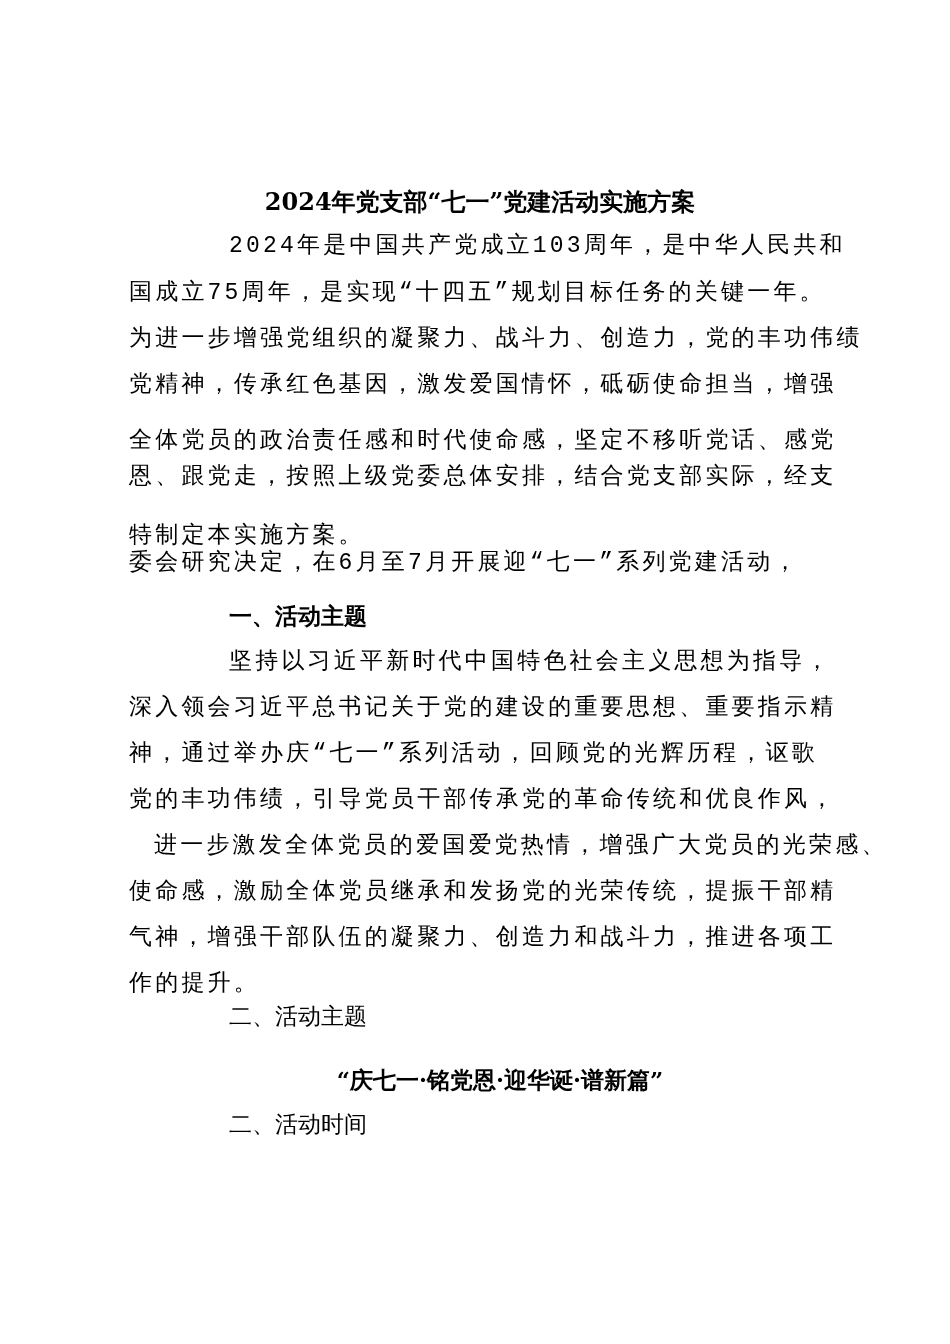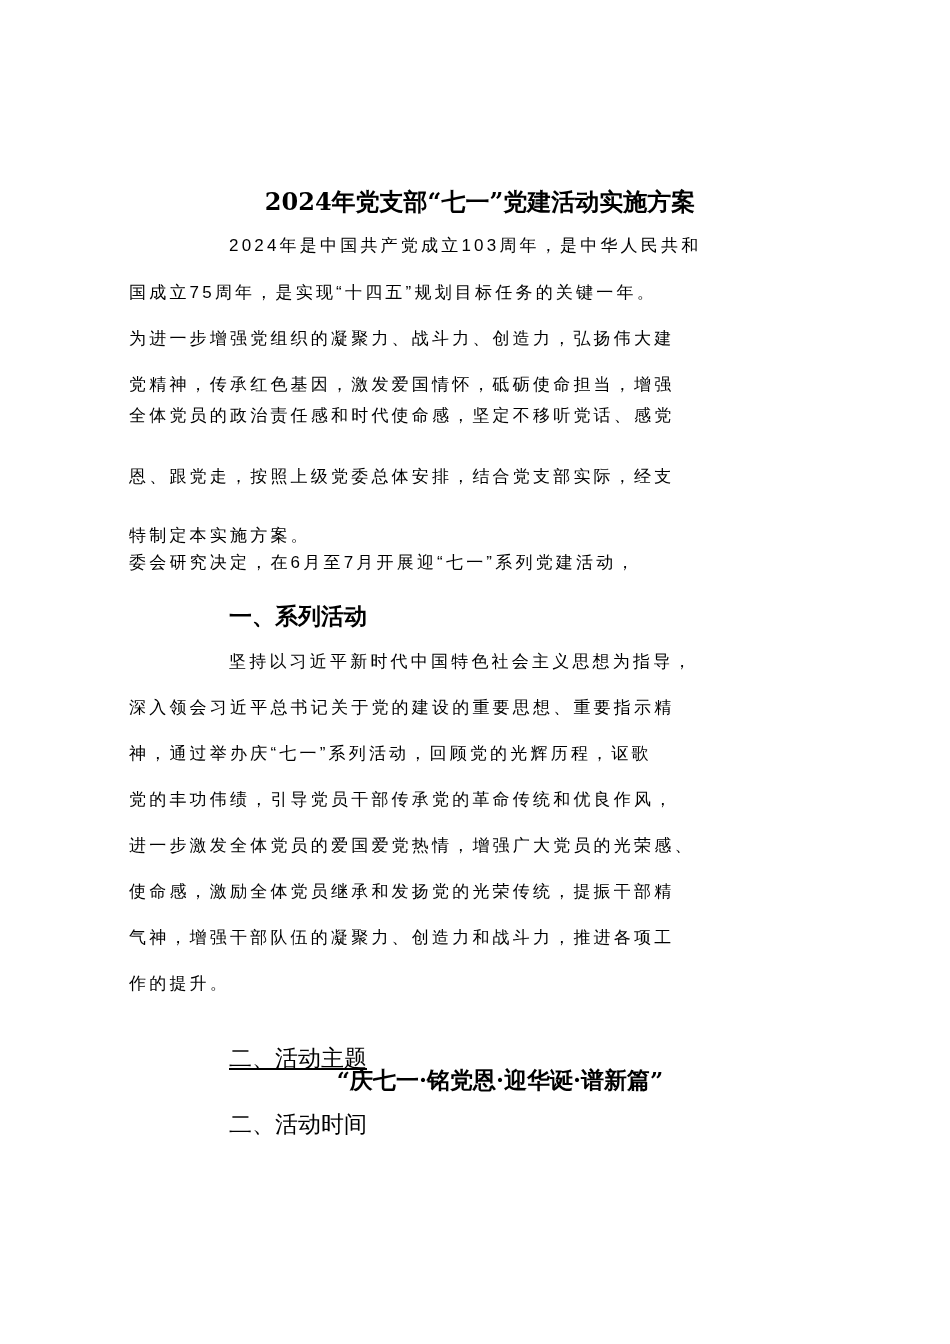--- a/index.html
+++ b/index.html
@@ -31,22 +31,22 @@
       font-family: "DejaVu Serif", "Liberation Serif", serif;
       font-weight: bold;
       font-size: 24px;
       line-height: 36px;
       letter-spacing: 0px;
       white-space: nowrap;
     }
     .line {
       position: absolute;
       left: 129px;
-      font-family: Liberation Sans, sans-serif;
-      font-size: 17px;
+      font-family: Liberation Mono, monospace;
+      font-size: 23px;
       line-height: 32px;
       letter-spacing: 3.2px;
       white-space: nowrap;
     }
     .line.indent {
       left: 229px;
     }
     .heading {
       position: absolute;
       left: 229px;
@@ -73,40 +73,40 @@
 </head>
 <body>
 
 <div class="page">
 
   <div class="title">2024年党支部“七一”党建活动实施方案</div>
 
   <div>
     <div class="line indent" style="top:230px;">2024年是中国共产党成立103周年，是中华人民共和</div>
     <div class="line" style="top:277px;">国成立75周年，是实现“十四五”规划目标任务的关键一年。</div>
-    <div class="line" style="top:323px;">为进一步增强党组织的凝聚力、战斗力、创造力，弘扬伟大建</div>
+    <div class="line" style="top:323px;">为进一步增强党组织的凝聚力、战斗力、创造力，党的丰功伟绩</div>
     <div class="line" style="top:369px;">党精神，传承红色基因，激发爱国情怀，砥砺使命担当，增强</div>
-    <div class="line" style="top:400px;">全体党员的政治责任感和时代使命感，坚定不移听党话、感党</div>
+    <div class="line" style="top:425px;">全体党员的政治责任感和时代使命感，坚定不移听党话、感党</div>
     <div class="line" style="top:461px;">恩、跟党走，按照上级党委总体安排，结合党支部实际，经支</div>
     <div class="line" style="top:507px;margin-top:40px;">委会研究决定，在6月至7月开展迎“七一”系列党建活动，</div>
     <div class="line" style="top:520px;">特制定本实施方案。</div>
   </div>
 
-  <div class="heading bold" style="top:600px;">一、系列活动</div>
+  <div class="heading bold" style="top:600px;">一、活动主题</div>
 
   <div>
     <div class="line indent" style="top:646px;">坚持以习近平新时代中国特色社会主义思想为指导，</div>
     <div class="line" style="top:692px;">深入领会习近平总书记关于党的建设的重要思想、重要指示精</div>
     <div class="line" style="top:738px;">神，通过举办庆“七一”系列活动，回顾党的光辉历程，讴歌</div>
     <div class="line" style="top:784px;">党的丰功伟绩，引导党员干部传承党的革命传统和优良作风，</div>
-    <div class="line" style="top:830px;">进一步激发全体党员的爱国爱党热情，增强广大党员的光荣感、</div>
+    <div class="line" style="top:830px;margin-left:25px;">进一步激发全体党员的爱国爱党热情，增强广大党员的光荣感、</div>
     <div class="line" style="top:876px;">使命感，激励全体党员继承和发扬党的光荣传统，提振干部精</div>
     <div class="line" style="top:922px;">气神，增强干部队伍的凝聚力、创造力和战斗力，推进各项工</div>
     <div class="line" style="top:968px;">作的提升。</div>
   </div>
 
-  <div class="heading" style="top:1042px;text-decoration:underline;">二、活动主题</div>
+  <div class="heading" style="top:1000px;">二、活动主题</div>
 
   <div class="theme" style="top:1064px;">“庆七一·铭党恩·迎华诞·谱新篇”</div>
 
   <div class="heading" style="top:1108px;">二、活动时间</div>
 
 </div>
 
 </body></html>

